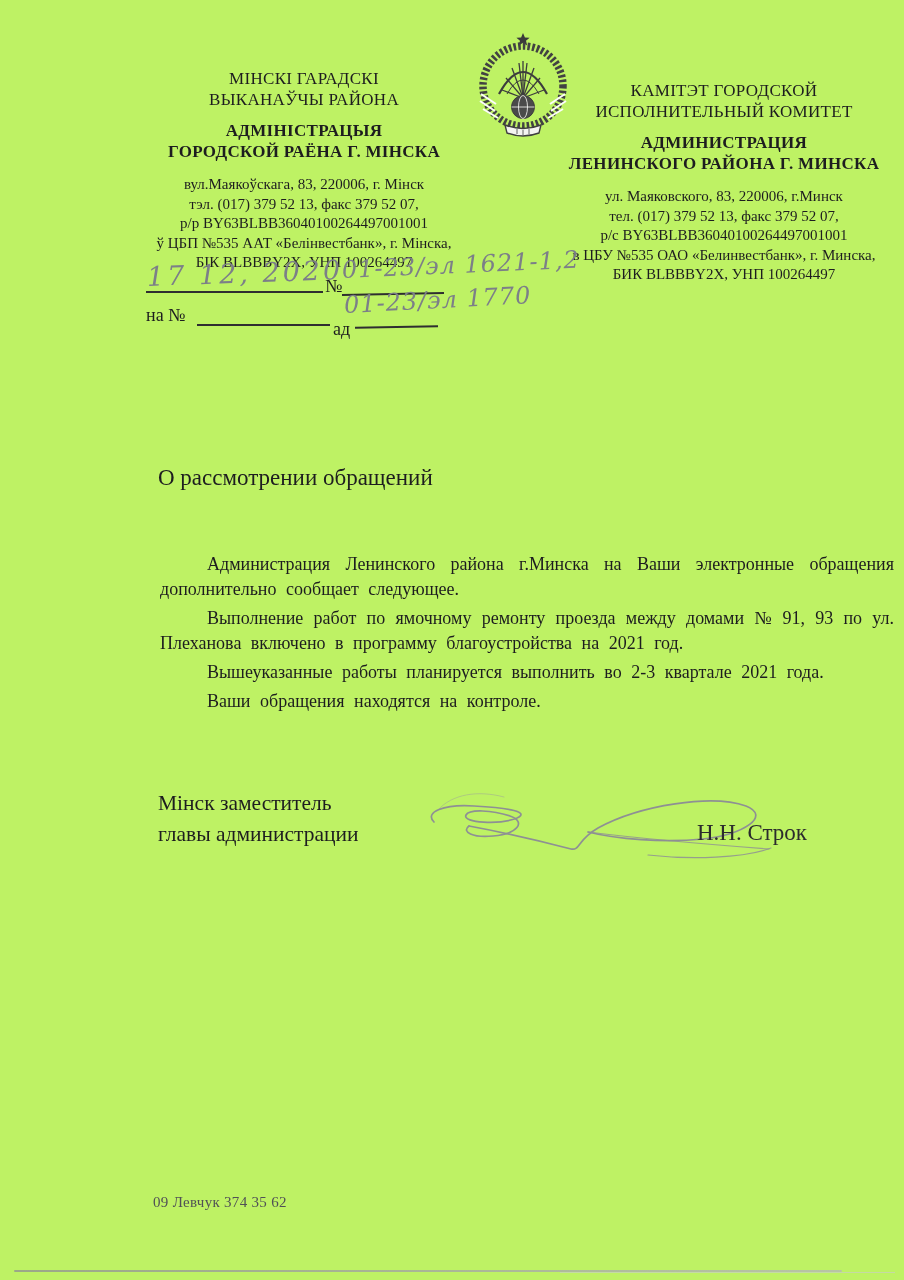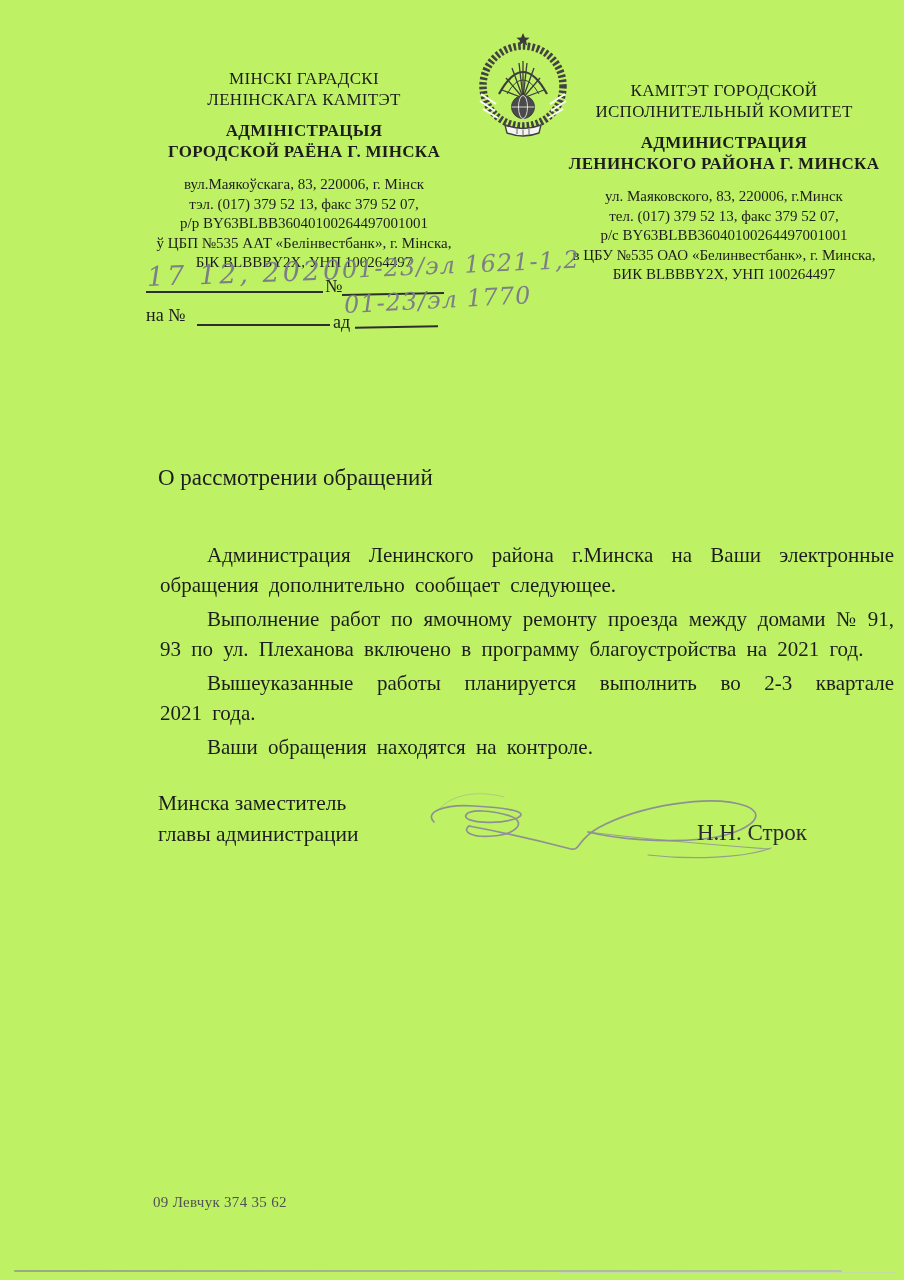--- a/index.html
+++ b/index.html
@@ -14,37 +14,37 @@
   .dept{font-weight:bold;font-size:17px;line-height:21px;margin-top:10px;letter-spacing:.3px;}
   .addr{font-size:15px;line-height:19.5px;margin-top:13px;}
 
   
   .emblem{position:absolute;left:475px;top:32px;width:96px;height:106px;}
 
   
   .lbl{position:absolute;font-size:18px;color:#1d1d1f;white-space:nowrap;}
   .no-label{left:325px;top:276px;}
   .on-label{left:146px;top:305px;}
-  .ad-label{left:333px;top:312px;text-align:right;}
+  .ad-label{left:333px;top:319px;text-align:right;}
   .rule{position:absolute;height:1.6px;background:#2e2e30;}
   .rule-date{left:146px;top:291px;width:177px;}
   .rule-no{left:342px;top:293px;width:102px;transform:rotate(-1deg);}
   .rule-reply{left:197px;top:324px;width:133px;}
   .rule-from{left:355px;top:326px;width:83px;transform:rotate(-1deg);}
   .hand{position:absolute;font-family:"DejaVu Serif",serif;font-style:italic;
         color:#7c7f88;white-space:nowrap;transform-origin:left center;}
   .hand-date{left:147px;top:261px;font-size:27px;letter-spacing:3px;transform:rotate(-2deg);}
   .hand-no{left:342px;top:256px;font-size:24px;letter-spacing:1px;transform:rotate(-2.5deg);}
   .hand-from{left:344px;top:291px;font-size:24px;letter-spacing:1px;transform:rotate(-3deg);}
   .reply-empty{position:absolute;left:200px;top:306px;width:120px;height:18px;}
 
   
   .subject{position:absolute;left:158px;top:465px;font-size:23px;}
-  .body-text{position:absolute;left:160px;top:540px;width:734px;
-             font-size:21px;line-height:30px;text-align:justify;word-spacing:5px;}
+  .body-text{position:absolute;left:160px;top:552px;width:734px;
+             font-size:18px;line-height:25px;text-align:justify;word-spacing:5px;}
   .body-text p{margin:0 0 4px 0;text-indent:47px;}
 
   
   .sign-title{position:absolute;left:158px;top:788px;font-size:21.5px;line-height:31px;}
   .sign-name{position:absolute;left:697px;top:820px;font-size:23px;color:#2b2b2d;}
   .sig-svg{position:absolute;left:420px;top:782px;width:360px;height:86px;}
 
   
   .footer-note{position:absolute;left:153px;top:1194px;font-size:15px;color:#515156;letter-spacing:.3px;font-family:Liberation Serif, serif;}
   .scan-line{position:absolute;left:14px;top:1270px;width:828px;height:2px;border-radius:1px;
@@ -87,21 +87,21 @@
 
     <path d="M 30 93 Q 48 100 66 93 L 64 101 Q 48 107 32 101 Z" fill="#f4f4f1" stroke="#3f3f3f" stroke-width="1.4"></path>
     <line x1="42" y1="97" x2="42" y2="102" stroke="#3f3f3f" stroke-width=".8"></line>
     <line x1="48" y1="98" x2="48" y2="103" stroke="#3f3f3f" stroke-width=".8"></line>
     <line x1="54" y1="97" x2="54" y2="102" stroke="#3f3f3f" stroke-width=".8"></line>
   </svg>
 
   <div class="hdr hdr-left">
     <div class="org">
       <div>МІНСКІ ГАРАДСКІ</div>
-      <div>ЛЕНІНСКАГА КАМІТЭТ</div>
+      <div>ВЫКАНАЎЧЫ РАЙОНА</div>
     </div>
     <div class="dept">
       <div>АДМІНІСТРАЦЫЯ</div>
       <div>ГОРОДСКОЙ РАЁНА Г. МІНСКА</div>
     </div>
     <div class="addr">
       <div>вул.Маякоўскага, 83, 220006, г. Мінск</div>
       <div>тэл. (017) 379 52 13, факс 379 52 07,</div>
       <div>р/р BY63BLBB36040100264497001001</div>
       <div>ў ЦБП №535 ААТ «Белінвестбанк», г. Мінска,</div>
@@ -142,21 +142,21 @@
   <div class="subject">О рассмотрении обращений</div>
 
   <div class="body-text">
     <p>Администрация Ленинского района г.Минска на Ваши электронные обращения дополнительно сообщает следующее.</p>
     <p>Выполнение работ по ямочному  ремонту проезда между домами №&nbsp;91, 93 по ул. Плеханова включено в программу благоустройства на 2021&nbsp;год.</p>
     <p>Вышеуказанные работы планируется выполнить во 2-3 квартале 2021&nbsp;года.</p>
     <p>Ваши обращения находятся на контроле.</p>
   </div>
 
   <div class="sign-title">
-    <div>Минска заместитель</div>
+    <div>Мінск заместитель</div>
     <div>главы администрации</div>
   </div>
   <svg class="sig-svg" viewBox="0 0 360 86" xmlns="http://www.w3.org/2000/svg" fill="none" stroke-linecap="round">
     <path d="M 18 28 C 32 12, 58 8, 84 15" stroke="#9a9ca0" stroke-width="1" opacity=".45"></path>
     <path d="M 14 40 C 4 30, 24 22, 54 24 C 90 26, 110 30, 97 36 C 80 43, 42 41, 46 33
              C 49 27, 72 28, 90 34 C 107 40, 97 52, 73 54 C 53 56, 41 50, 49 44" stroke="#8e9094" stroke-width="1.7"></path>
     <path d="M 49 44 C 92 52, 132 62, 151 67 C 160 69, 157 58, 178 46 C 220 23, 292 12, 326 24
              C 351 34, 325 52, 283 57 C 243 61, 196 57, 168 50" stroke="#8e9094" stroke-width="1.7"></path>
     <path d="M 168 50 C 232 58, 296 63, 349 67" stroke="#8e9094" stroke-width="1.1" opacity=".8"></path>
     <path d="M 228 73 C 272 78, 324 76, 351 66" stroke="#8e9094" stroke-width="1.2" opacity=".85"></path>

